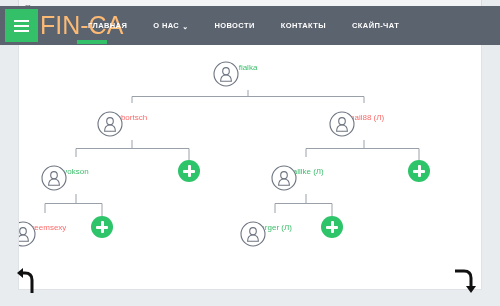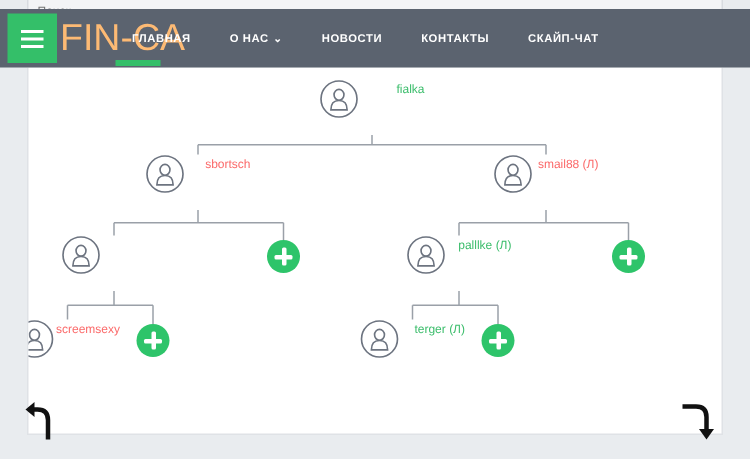--- a/index.html
+++ b/index.html
@@ -144,22 +144,23 @@
   }
 
   
   .tree { position: absolute; left: 0; top: 0; width: 464px; height: 245px; }
   .tree svg { position: absolute; left: 0; top: 0; }
 
   .node {
     position: absolute;
     width: 70px;
     margin-left: -35px;
-    text-align: right;
-    cursor: pointer;
+    text-align: center;
+    cursor: pointer;
+    margin-top: 8px;
   }
   .node .avatar {
     width: 26px; height: 26px;
     margin: 0 auto;
     display: block;
   }
   .node .label {
     display: block;
     margin-top: 2px;
     font-size: 8px;
@@ -293,20 +294,21 @@
               <path d="M7.6 20.2 C7.6 15.6 10.0 14.0 13 14.0 C16.0 14.0 18.4 15.6 18.4 20.2 Z" fill="none" stroke="#6d7480" stroke-width="1.1"></path>
             </svg>
             <span class="label red">smail88 (Л)</span>
           </div>
           <div class="node" style="left: 57px; top: 112px;">
             <svg class="avatar" viewBox="0 0 26 26">
               <circle cx="13" cy="13" r="12" fill="#ffffff" stroke="#6d7480" stroke-width="1.1"></circle>
               <ellipse cx="13" cy="10.2" rx="3.3" ry="3.6" fill="none" stroke="#6d7480" stroke-width="1.1"></ellipse>
               <path d="M7.6 20.2 C7.6 15.6 10.0 14.0 13 14.0 C16.0 14.0 18.4 15.6 18.4 20.2 Z" fill="none" stroke="#6d7480" stroke-width="1.1"></path>
             </svg>
+            <span class="label green">vokson</span>
           </div>
           <div class="node" style="left: 287px; top: 112px;">
             <svg class="avatar" viewBox="0 0 26 26">
               <circle cx="13" cy="13" r="12" fill="#ffffff" stroke="#6d7480" stroke-width="1.1"></circle>
               <ellipse cx="13" cy="10.2" rx="3.3" ry="3.6" fill="none" stroke="#6d7480" stroke-width="1.1"></ellipse>
               <path d="M7.6 20.2 C7.6 15.6 10.0 14.0 13 14.0 C16.0 14.0 18.4 15.6 18.4 20.2 Z" fill="none" stroke="#6d7480" stroke-width="1.1"></path>
             </svg>
             <span class="label green">palllke (Л)</span>
           </div>
           <div class="node" style="left: 26px; top: 168px;">

